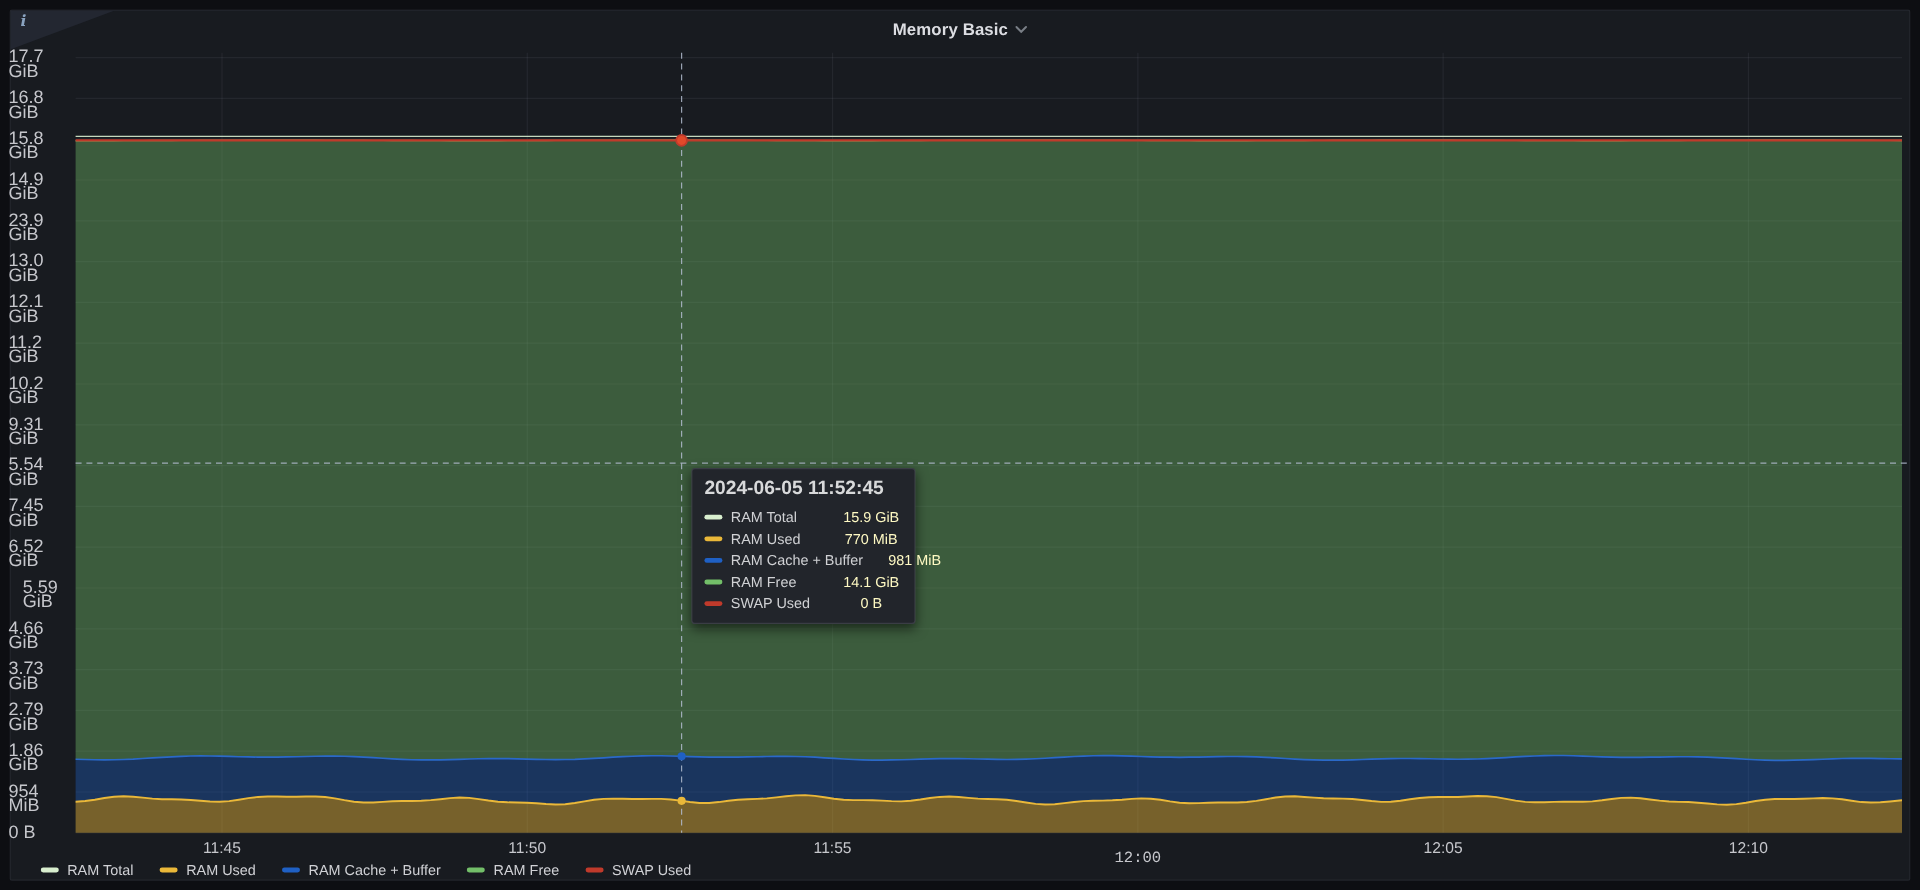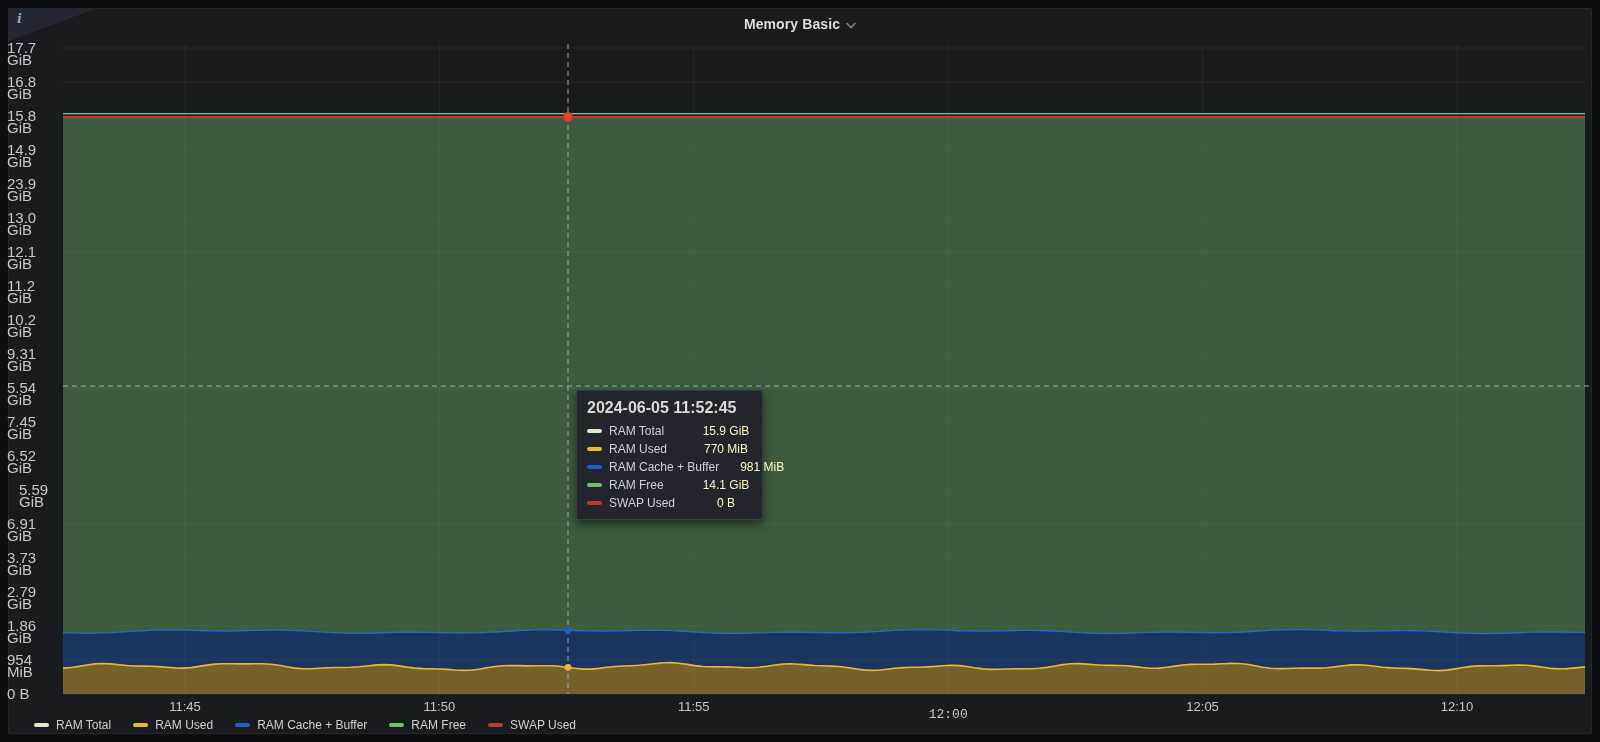--- a/index.html
+++ b/index.html
@@ -99,21 +99,21 @@
       <circle cx="568" cy="630.2570346488172" r="3.4" fill="#1F60C4"></circle>
       <circle cx="568" cy="667.3504993665589" r="3.4" fill="#EAB839"></circle>
     </svg>
 
   <div id="ylabels">
       <div class="ylabel" style="left: 7px; top: 688px;">0 B</div>
       <div class="ylabel" style="left: 7px; top: 654px;">954 MiB</div>
       <div class="ylabel" style="left: 7px; top: 620px;">1.86 GiB</div>
       <div class="ylabel" style="left: 7px; top: 586px;">2.79 GiB</div>
       <div class="ylabel" style="left: 7px; top: 552px;">3.73 GiB</div>
-      <div class="ylabel" style="left: 7px; top: 518px;">6.91 GiB</div>
+      <div class="ylabel" style="left: 7px; top: 518px;">4.66 GiB</div>
       <div class="ylabel" style="left: 7px; top: 484px; margin-left: 12px;">5.59 GiB</div>
       <div class="ylabel" style="left: 7px; top: 450px;">6.52 GiB</div>
       <div class="ylabel" style="left: 7px; top: 416px;">7.45 GiB</div>
       <div class="ylabel" style="left: 7px; top: 382px;">5.54 GiB</div>
       <div class="ylabel" style="left: 7px; top: 348px;">9.31 GiB</div>
       <div class="ylabel" style="left: 7px; top: 314px;">10.2 GiB</div>
       <div class="ylabel" style="left: 7px; top: 280px;">11.2 GiB</div>
       <div class="ylabel" style="left: 7px; top: 246px;">12.1 GiB</div>
       <div class="ylabel" style="left: 7px; top: 212px;">13.0 GiB</div>
       <div class="ylabel" style="left: 7px; top: 178px;">23.9 GiB</div>

